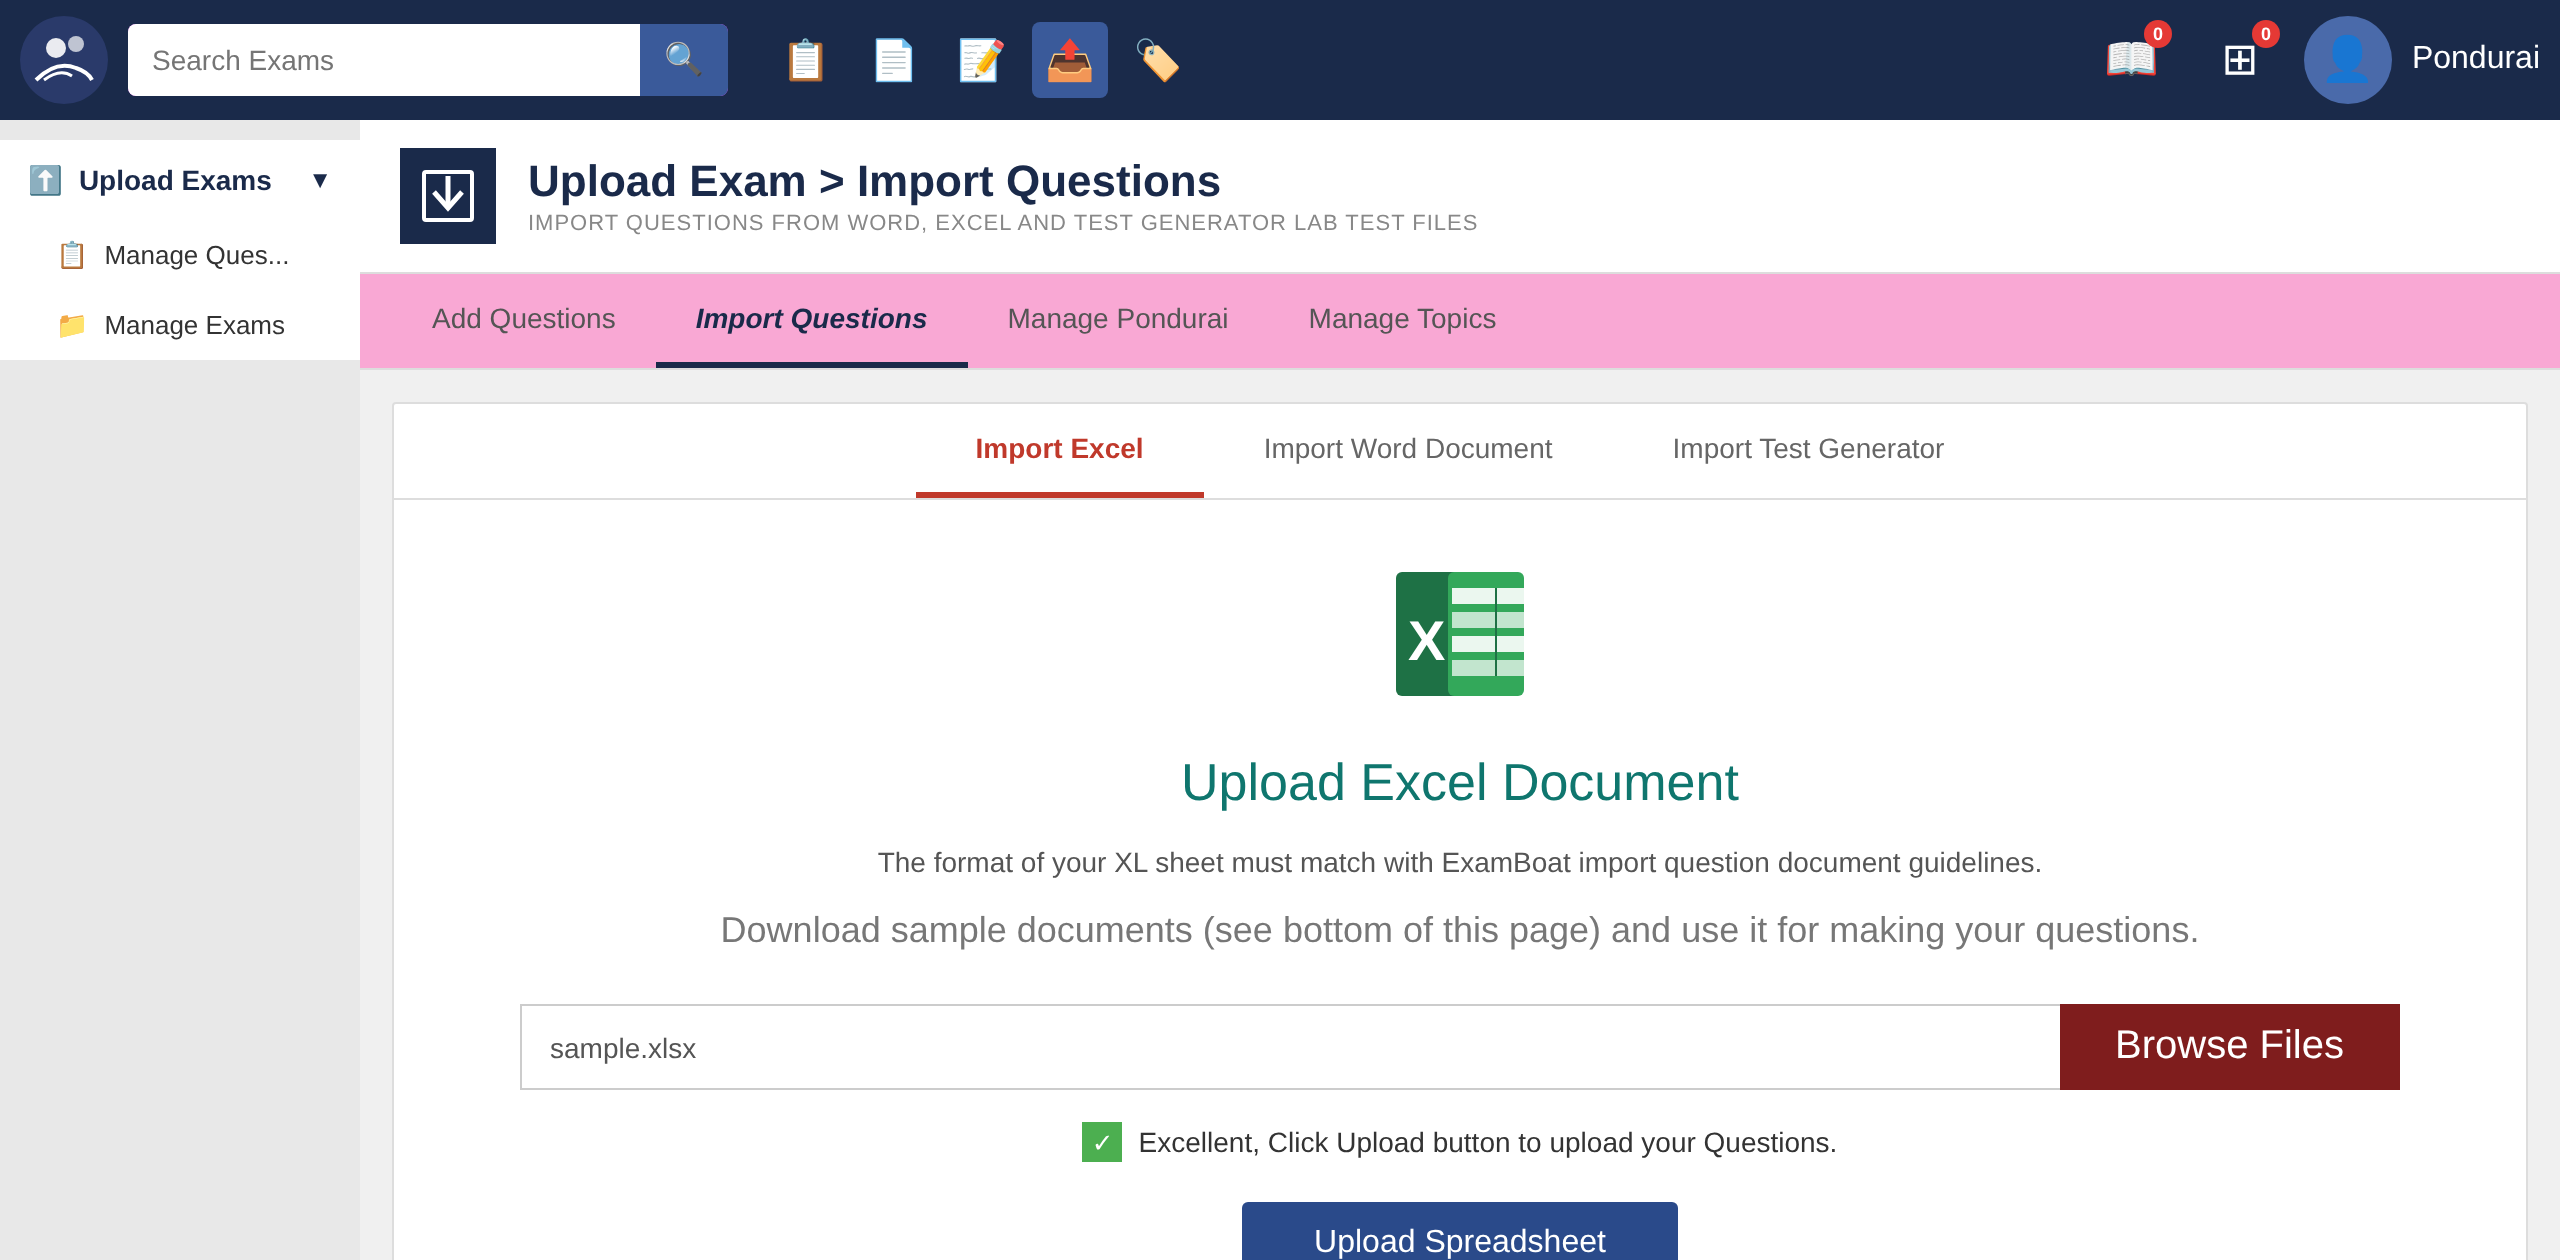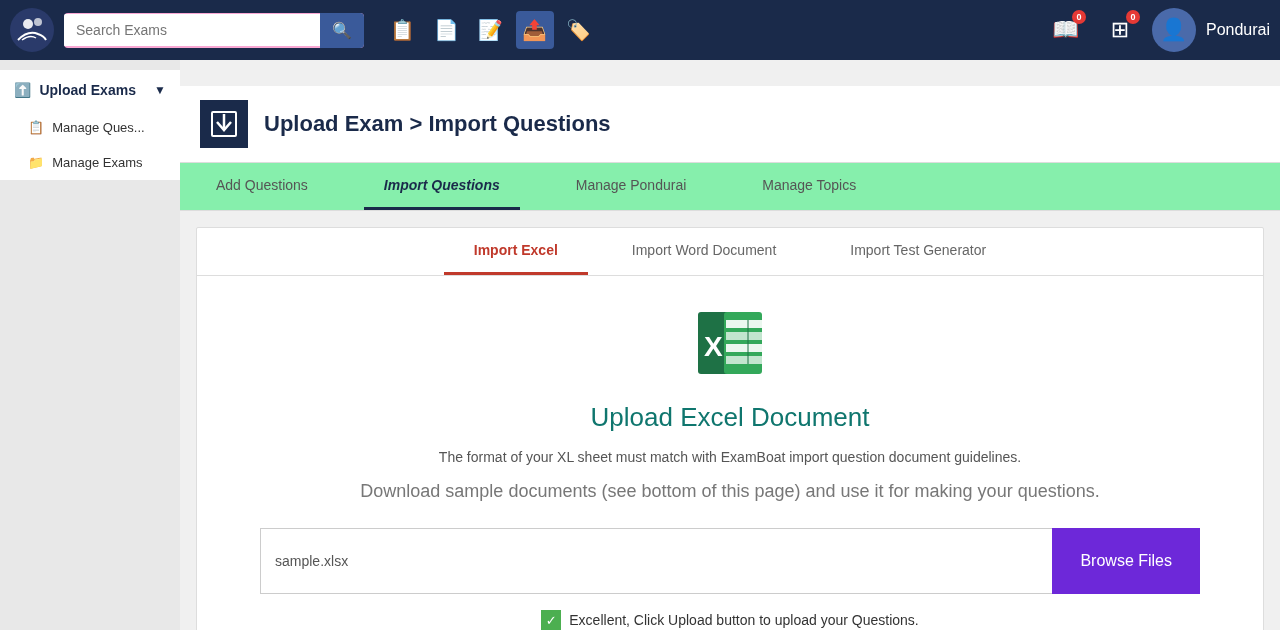--- a/index.html
+++ b/index.html
@@ -20,22 +20,21 @@
       background: #2a3a6a;
       border-radius: 50%;
       display: flex;
       align-items: center;
       justify-content: center;
       flex-shrink: 0;
     }
     .logo-icon svg { width: 32px; height: 32px; }
     .search-box {
       display: flex;
-      align-items: center;
-      background: #f9a8d4;
+      background: #d946ef;
       border-radius: 4px;
       overflow: hidden;
       flex: 0 0 300px;
     }
     .search-box input {
       border: none;
       outline: none;
       padding: 8px 12px;
       font-size: 14px;
       width: 260px;
@@ -172,21 +171,20 @@
     }
 
     
     .page-header {
       background: white;
       padding: 14px 20px;
       display: flex;
       align-items: center;
       gap: 16px;
       border-bottom: 1px solid #ddd;
-      margin-top: 26px;
     }
     .page-header-icon {
       width: 48px;
       height: 48px;
       background: #1a2a4a;
       display: flex;
       align-items: center;
       justify-content: center;
       color: white;
       font-size: 24px;
@@ -200,25 +198,24 @@
     .page-header-subtitle {
       font-size: 11px;
       color: #888;
       letter-spacing: 0.5px;
       text-transform: uppercase;
       margin-top: 2px;
     }
 
     
     .tabs-bar {
-      background: #86efac;
+      background: #f9a8d4;
       display: flex;
       border-bottom: 1px solid #ddd;
       padding: 0 16px;
-      gap: 36px;
     }
     .tab {
       padding: 14px 20px;
       cursor: pointer;
       font-size: 14px;
       color: #555;
       border-bottom: 3px solid transparent;
       font-weight: 500;
     }
     .tab.active {
@@ -235,21 +232,20 @@
       border: 1px solid #ddd;
       border-radius: 2px;
     }
 
     
     .inner-tabs {
       display: flex;
       border-bottom: 1px solid #ddd;
       padding: 0 20px;
       justify-content: center;
-      gap: 14px;
     }
     .inner-tab {
       padding: 14px 30px;
       cursor: pointer;
       font-size: 14px;
       color: #666;
       border-bottom: 3px solid transparent;
     }
     .inner-tab.active {
       color: #c0392b;
@@ -297,25 +293,25 @@
     .file-input {
       flex: 1;
       border: 1px solid #ccc;
       padding: 10px 14px;
       font-size: 14px;
       color: #555;
       outline: none;
       border-right: none;
     }
     .browse-btn {
-      background: #6d28d9;
+      background: #7f1d1d;
       color: white;
       border: none;
-      padding: 24px 28px;
-      font-size: 16px;
+      padding: 10px 28px;
+      font-size: 20px;
       cursor: pointer;
       font-weight: 500;
     }
 
     .success-row {
       display: flex;
       align-items: center;
       gap: 8px;
       font-size: 14px;
       color: #333;
@@ -410,20 +406,21 @@
     <div class="page-header">
       <div class="page-header-icon">
         <svg width="32" height="32" viewBox="0 0 32 32" fill="white">
           <rect x="4" y="4" width="24" height="24" rx="1" fill="none" stroke="white" stroke-width="2"></rect>
           <line x1="16" y1="6" x2="16" y2="20" stroke="white" stroke-width="2.5"></line>
           <polyline points="9,14 16,22 23,14" fill="none" stroke="white" stroke-width="2.5"></polyline>
         </svg>
       </div>
       <div class="page-header-text">
         <h1>Upload Exam &gt; Import Questions</h1>
+        <div class="page-header-subtitle">IMPORT QUESTIONS FROM WORD, EXCEL AND TEST GENERATOR LAB TEST FILES</div>
       </div>
     </div>
 
     <div class="tabs-bar">
       <div class="tab">Add Questions</div>
       <div class="tab active">Import Questions</div>
       <div class="tab">Manage Pondurai</div>
       <div class="tab">Manage Topics</div>
     </div>
 

